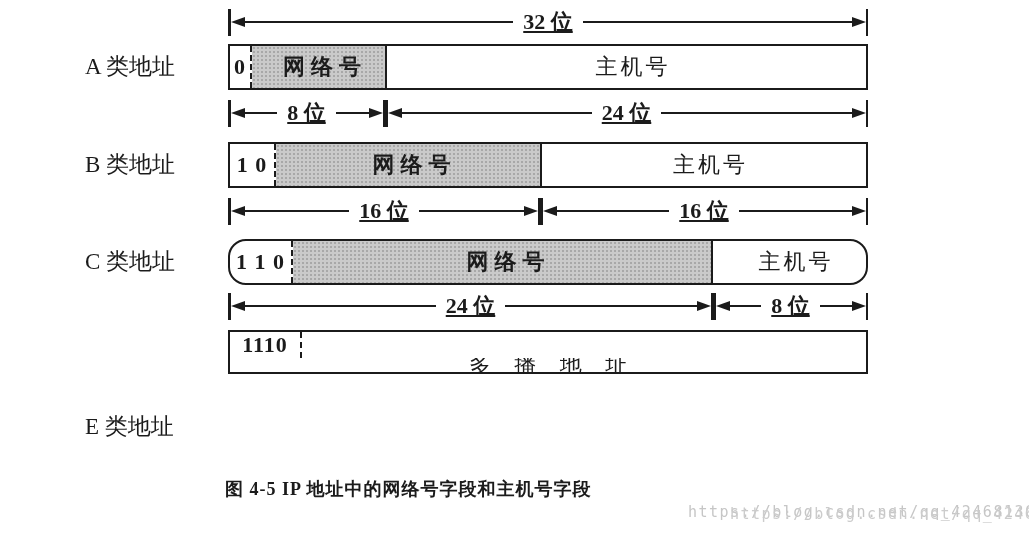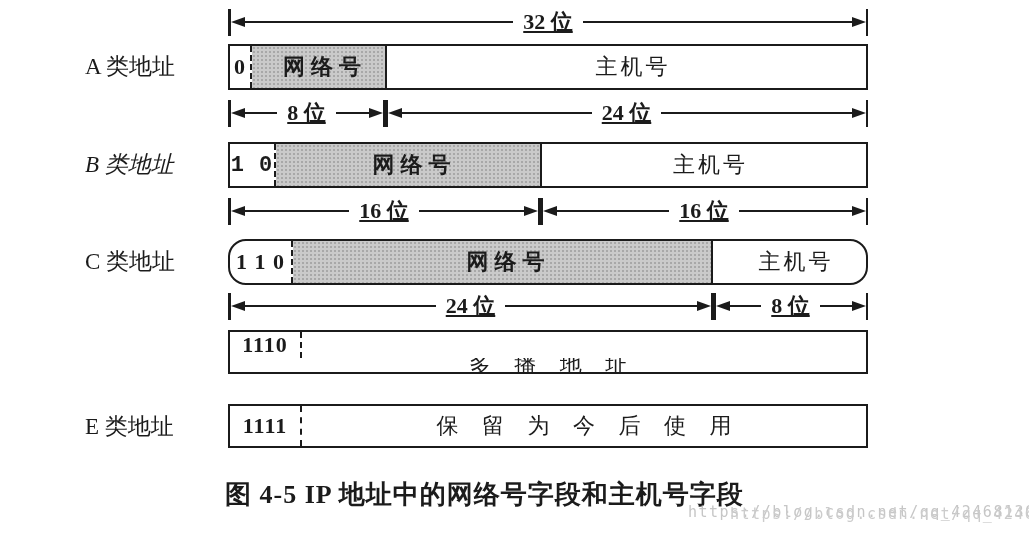--- a/index.html
+++ b/index.html
@@ -42,21 +42,21 @@
   .marrow .head{flex:none;width:0;height:0;}
   .marrow .head.l{border-top:5px solid transparent;border-bottom:5px solid transparent;border-right:14px solid #1b1b1b;}
   .marrow .head.r{border-top:5px solid transparent;border-bottom:5px solid transparent;border-left:14px solid #1b1b1b;}
   .marrow .line{flex:1;height:2.5px;background:#1b1b1b;}
   .marrow .lbl{
     flex:none;padding:0 10px;font-size:22px;font-weight:600;
     white-space:nowrap;line-height:26px;
   }
   
   .caption{
-    position:absolute;left:225px;top:477px;font-size:26px;font-weight:700;
+    position:absolute;left:225px;top:477px;font-size:18px;font-weight:700;
     letter-spacing:1px;white-space:nowrap;
   }
   .wm{
     position:absolute;font-family:"DejaVu Sans Mono","Liberation Mono",monospace;
     font-size:15px;letter-spacing:1.5px;white-space:nowrap;
   }
 </style>
 </head>
 <body>
 
@@ -90,23 +90,23 @@
   <div class="marrow" style="left:385px;top:99px;width:483px;">
     <span class="bar"></span>
     <span class="head l"></span>
     <span class="line"></span>
     <span class="lbl">24 位</span>
     <span class="line"></span>
     <span class="head r"></span>
     <span class="bar"></span>
   </div>
 
-  <div class="class-label" style="top:151px;font-style:italic;">B 类地址</div>
+  <div class="class-label" style="top:151px;">B 类地址</div>
   <div class="addr-box" style="top:142px;">
-    <div class="cell prefix" style="width:46px;font-family:Liberation Mono, monospace;">1 0</div>
+    <div class="cell prefix" style="width:46px;">1 0</div>
     <div class="cell network" style="width:266px;">网络号</div>
     <div class="cell host">主机号</div>
   </div>
   <div class="marrow" style="left:228px;top:197px;width:312px;">
     <span class="bar"></span>
     <span class="head l"></span>
     <span class="line"></span>
     <span class="lbl">16 位</span>
     <span class="line"></span>
     <span class="head r"></span>
@@ -146,23 +146,19 @@
     <span class="head r"></span>
     <span class="bar"></span>
   </div>
 
   <div class="addr-box" style="top:330px;height:44px;flex-direction:column;">
     <div class="cell prefix" style="width:72px;">1110</div>
     <div class="cell bodyfield">多 播 地 址</div>
   </div>
 
   <div class="class-label" style="top:413px;">E 类地址</div>
-  <div class="addr-box" style="top:404px;height:44px;">
-    <div class="cell prefix" style="width:72px;">1111</div>
-    <div class="cell bodyfield">保 留 为 今 后 使 用</div>
-  </div>
 
   <div class="caption">图 4-5   IP 地址中的网络号字段和主机号字段</div>
 
   <span class="wm" style="left:688px;top:503px;color:#c6c6c6;">https://blog.csdn.net/qq_42468130</span>
   <span class="wm" style="left:730px;top:505px;color:#cccccc;">https://blog.csdn.net/qq_42468130</span>
 
 </div>
 
 </body></html>

